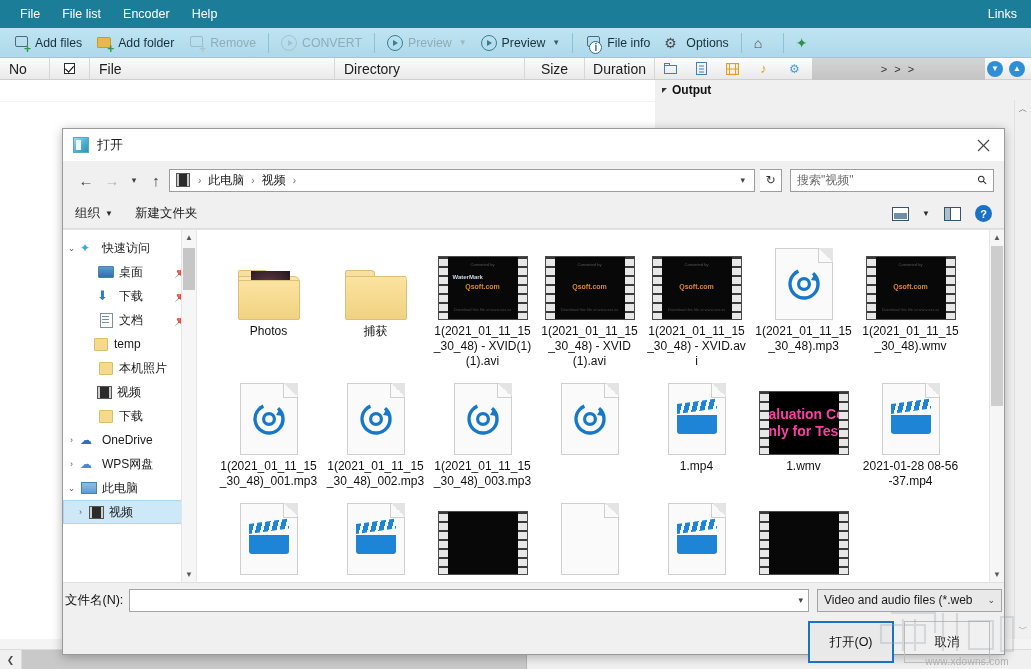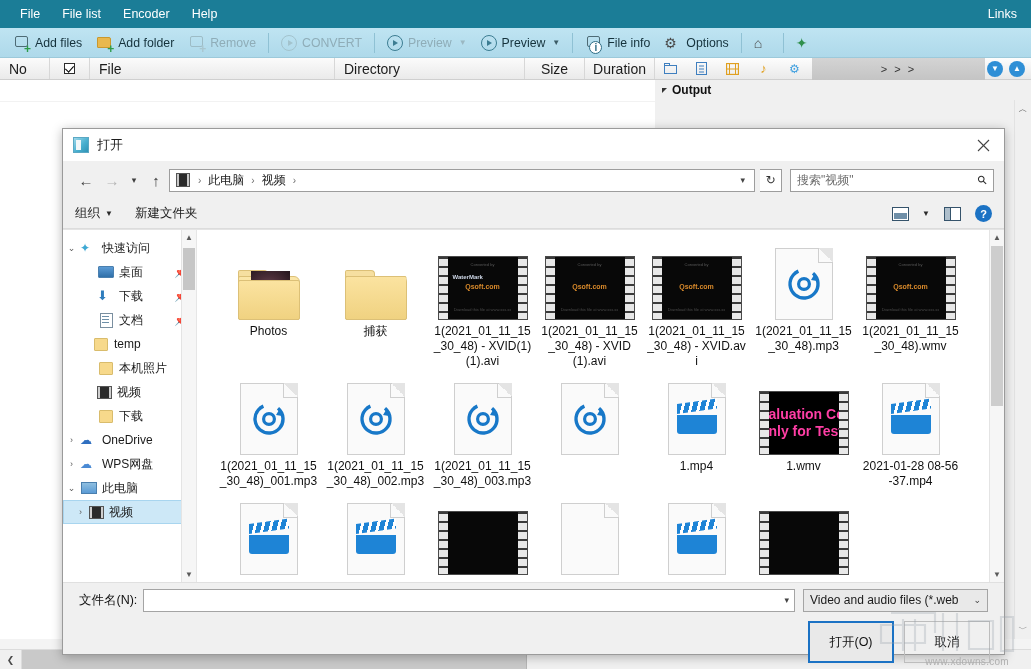--- a/index.html
+++ b/index.html
@@ -353,21 +353,21 @@
     background:#1e84d6; border-radius:0 0 3px 3px; }
   .t-clap .top { position:absolute; left:0; top:0; width:40px; height:10px;
     background:repeating-linear-gradient(105deg,#1e84d6 0 5px,#ffffff 5px 8px);
     transform:skewY(-8deg); transform-origin:left bottom; }
 
   .d-filescroll { position:absolute; right:0; top:0; bottom:0; width:15px; background:#f6f6f6;
     border-left:1px solid #e4e4e4; }
   .fs-thumb { position:absolute; top:16px; left:1px; right:1px; height:160px; background:#cdcdcd; }
 
   .d-bottom { height:72px; background:#f0f0f0; border-top:1px solid #e0e0e0; position:relative; }
-  .fn-row { display:flex; align-items:center; height:34px; padding:0 16px; }
+  .fn-row { display:flex; align-items:center; height:34px; padding:0 2px; }
   .fn-label { font-size:12.5px; color:#111; margin-right:6px; }
   .fn-input {
     flex:1; height:23px; background:#fff; border:1px solid #a4a4a4;
     display:flex; align-items:center; padding:0 5px; font-size:12px; color:#1a1a1a;
   }
   .fn-caret { margin-left:auto; font-size:9px; color:#444; }
   .filter-sel {
     width:185px; height:23px; background:#e9e9e9; border:1px solid #a4a4a4;
     display:flex; align-items:center; padding:0 6px; font-size:12px; color:#1a1a1a;
     margin-left:8px;

